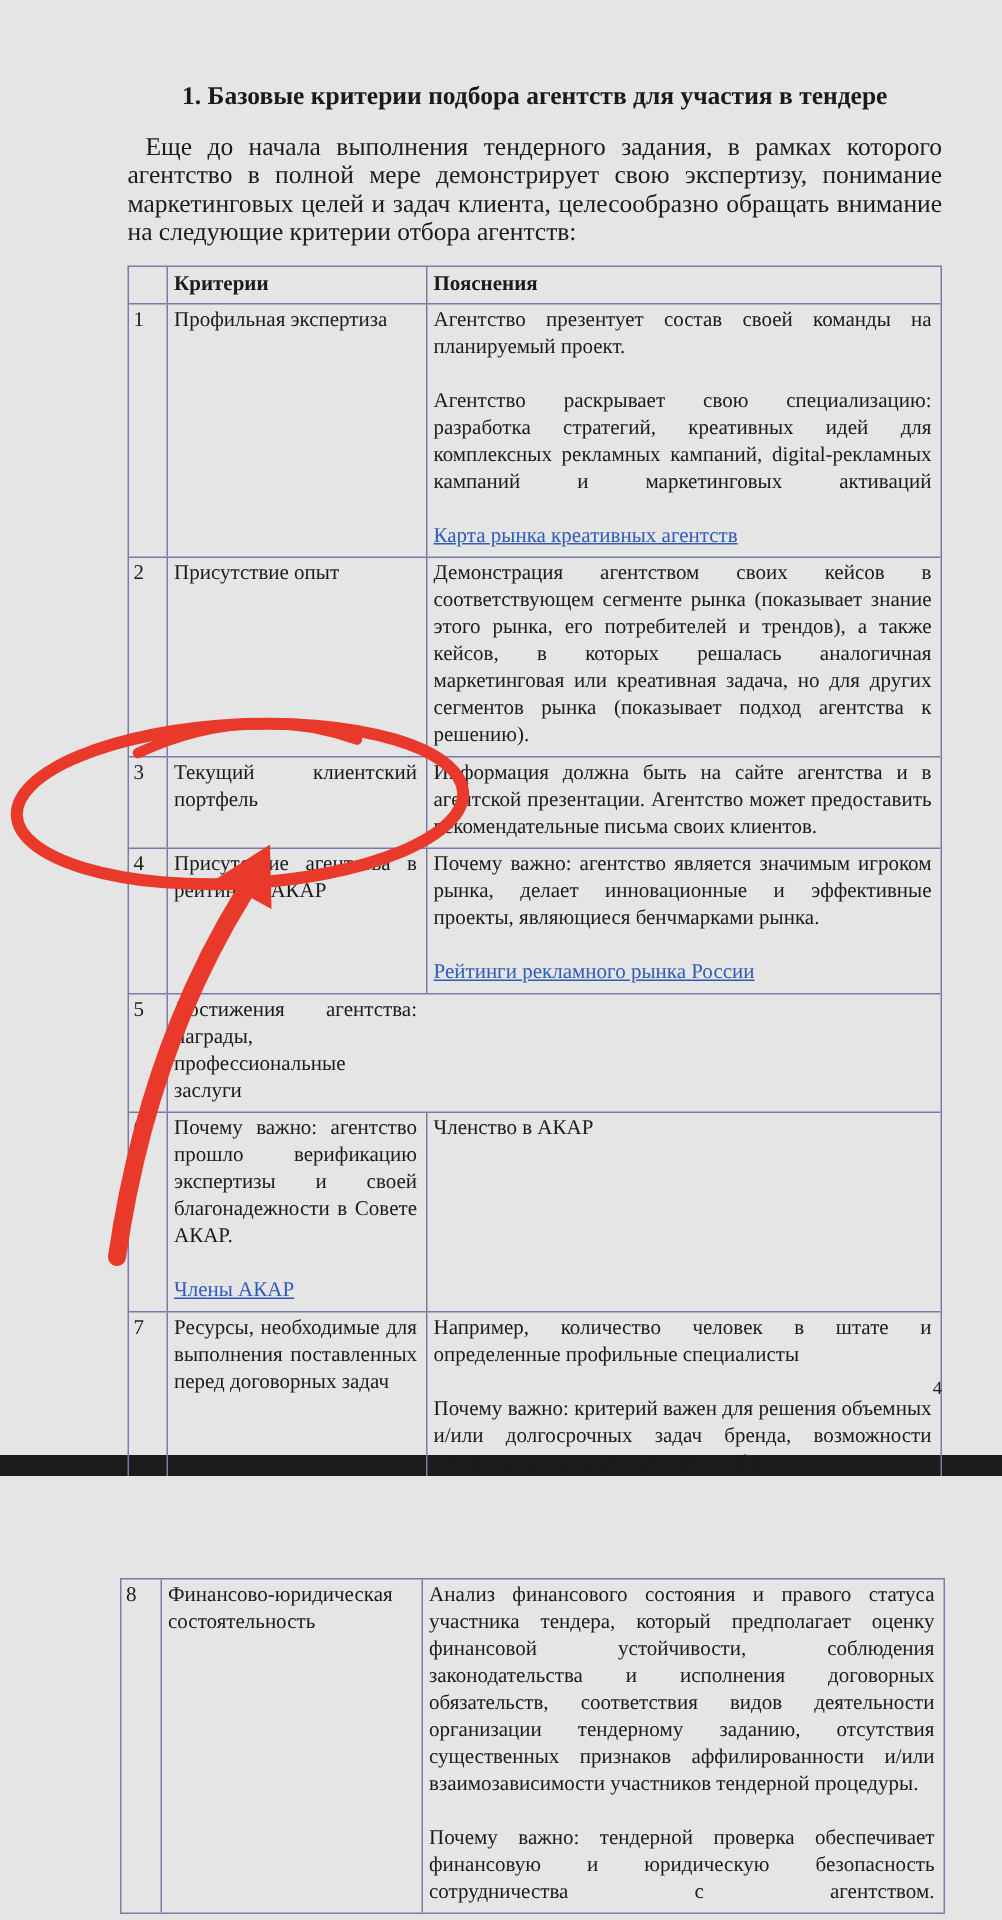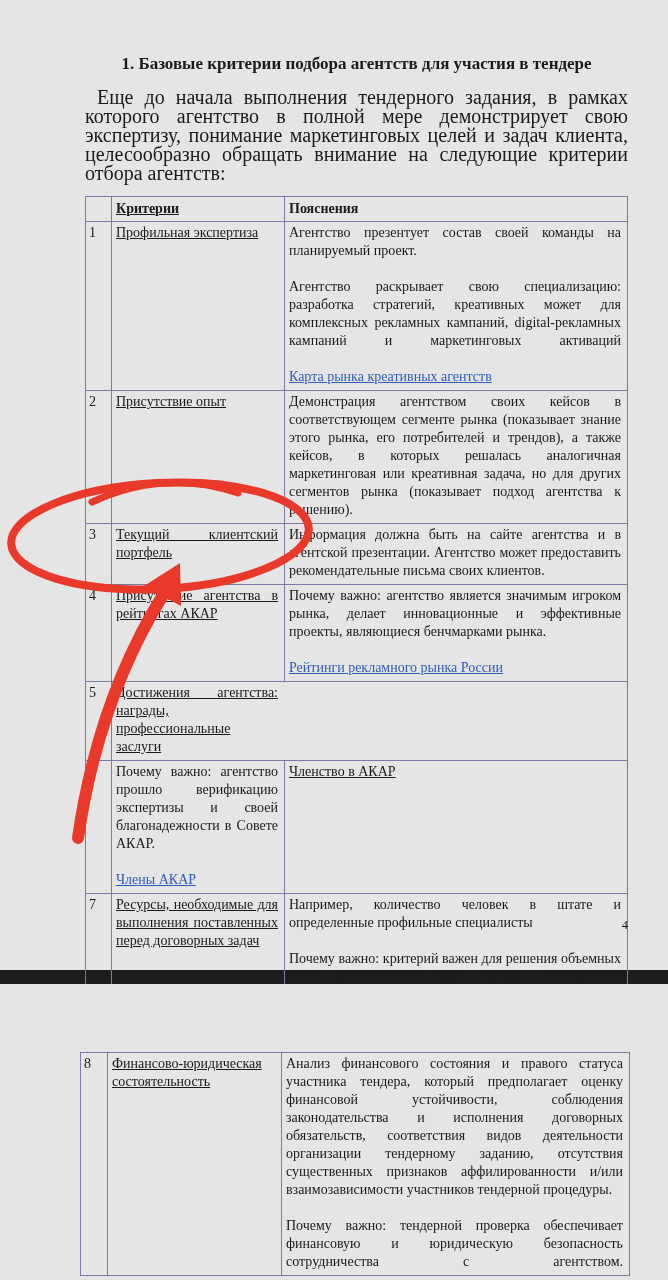--- a/index.html
+++ b/index.html
@@ -20,33 +20,33 @@
   .page1{height:970px;padding:52px 40px 0 85px;}
   .page2{height:296px;padding:68px 38px 0 80px;overflow:hidden;}
   .page-break{height:14px;background:var(--bar);width:100%;}
 
   .title{
     font-size:17px;line-height:24px;font-weight:bold;text-align:center;
     margin:0 0 12px 0;
   }
   .intro{
     margin:0 0 13px 0;text-indent:12px;text-align:justify;
-    font-size:20px;line-height:19px;
+    font-size:17px;line-height:19px;
   }
 
   .doc-table{border:1px solid var(--border);width:100%;}
   .trow{display:grid;grid-template-columns:25px 173px 1fr;border-top:1px solid var(--border);}
   .page2 .trow{grid-template-columns:26px 174px 1fr;}
   .doc-table .thead{border-top:none;}
   .table2 .rows .trow:first-child{border-top:none;}
   .cell{padding:2px 6px 4px 4px;}
   .cell + .cell{border-left:1px solid var(--border);}
   .cell.num{padding:2px 2px 2px 3px;}
   .thead .cell{font-weight:bold;padding-top:3px;padding-bottom:3px;}
-  .cell.criteria{text-align:justify;text-decoration:underline;}
+  .cell.criteria{text-align:justify;}
   .cell.explanation{text-align:justify;}
   .cell.explanation p{margin:0 0 18px 0;}
   .cell.explanation p.justify-last{text-align-last:justify;}
   .cell.explanation .last-block{margin-bottom:0;}
   a.doc-link{
     color:var(--link);text-decoration:underline;display:inline-block;
     margin:0 0 18px 0;cursor:pointer;
   }
   a.doc-link.last-block{margin-bottom:2px;}
 
@@ -69,21 +69,21 @@
   <div class="doc-table table1">
     <div class="trow thead">
       <div class="cell num"></div>
       <div class="cell criteria">Критерии</div>
       <div class="cell explanation">Пояснения</div>
     </div>
     <div class="rows" id="rows-page1">
   <div class="trow">
     <div class="cell num">1</div>
     <div class="cell criteria">Профильная экспертиза</div>
-    <div class="cell explanation"><p>Агентство презентует состав своей команды на планируемый проект.</p><p class="justify-last">Агентство раскрывает свою специализацию: разработка стратегий, креативных может для комплексных рекламных кампаний, digital-рекламных кампаний и маркетинговых активаций</p><a class="doc-link last-block" href="#">Карта рынка креативных агентств</a></div>
+    <div class="cell explanation"><p>Агентство презентует состав своей команды на планируемый проект.</p><p class="justify-last">Агентство раскрывает свою специализацию: разработка стратегий, креативных идей для комплексных рекламных кампаний, digital-рекламных кампаний и маркетинговых активаций</p><a class="doc-link last-block" href="#">Карта рынка креативных агентств</a></div>
   </div>
 
   <div class="trow">
     <div class="cell num">2</div>
     <div class="cell criteria">Присутствие опыт</div>
     <div class="cell explanation">
             <p class="last-block">Демонстрация агентством своих кейсов в соответствующем сегменте рынка (показывает знание этого рынка, его потребителей и трендов), а также кейсов, в которых решалась аналогичная маркетинговая или креативная задача, но для других сегментов рынка (показывает подход агентства к решению).</p>
           </div>
   </div>
 

